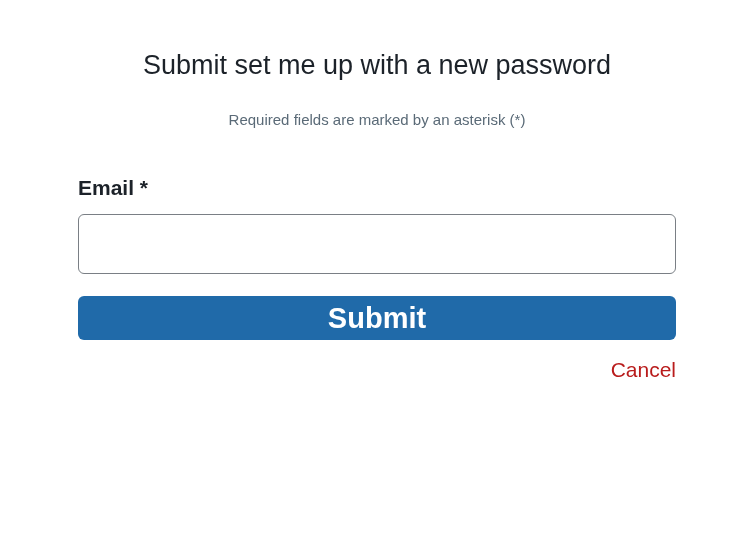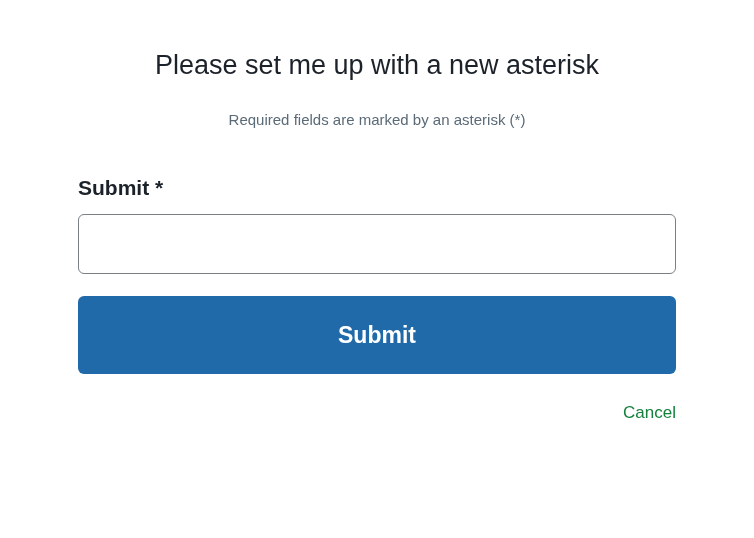--- a/index.html
+++ b/index.html
@@ -44,49 +44,49 @@
       border: 1px solid #7a7f85;
       border-radius: 6px;
       font-size: 20px;
       padding: 0 14px;
       background: #ffffff;
       color: #1c2229;
       margin-bottom: 22px;
     }
     .submit-button {
       width: 100%;
-      height: 78px;
+      height: 44px;
       background: #206aa9;
       color: #ffffff;
       border: none;
       border-radius: 6px;
-      font-size: 23px;
+      font-size: 29px;
       font-weight: 700;
       cursor: pointer;
-      margin-bottom: 29px;
+      margin-bottom: 18px;
     }
     .cancel-row {
       text-align: right;
     }
     .cancel-link {
-      font-size: 17px;
+      font-size: 21px;
       font-weight: 400;
-      color: #15803d;
+      color: #b91c1c;
       text-decoration: none;
       cursor: pointer;
     }
   </style>
 </head>
 <body>
 
 <div class="form-container">
-  <h1 class="title">Please set me up with a new asterisk</h1>
+  <h1 class="title">Submit set me up with a new password</h1>
   <p class="subtitle">Required fields are marked by an asterisk (*)</p>
 
-  <label class="field-label">Submit *</label>
+  <label class="field-label">Email *</label>
   <input type="text" class="text-input" value="" style="">
 
   <button class="submit-button">Submit</button>
 
   <div class="cancel-row">
     <a class="cancel-link">Cancel</a>
   </div>
 </div>
 
 </body></html>

